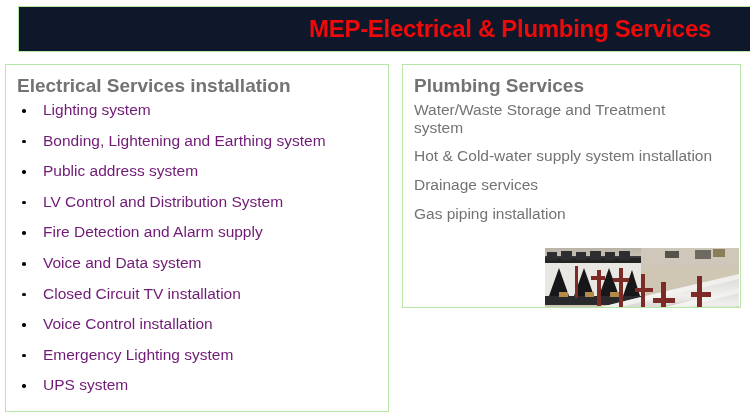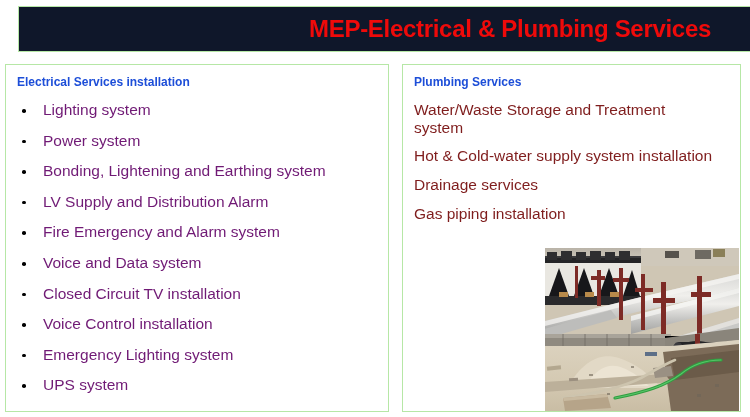--- a/index.html
+++ b/index.html
@@ -44,28 +44,28 @@
     border:1px solid #b6e7a6;
     background:#ffffff;
     box-sizing:border-box;
   }
   .panel-left{
     left:5px;top:64px;
     width:384px;height:348px;
   }
   .panel-right{
     left:402px;top:64px;
-    width:339px;height:348px;
+    width:339px;height:244px;
     overflow:hidden;
   }
 
   .panel-heading{
-    font-size:12px;
+    font-size:19px;
     font-weight:bold;
-    color:#1d4ed8;
+    color:#737373;
     margin:0;
     padding:0;
     line-height:1.2;
   }
   .heading-left{
     position:absolute;
     left:11px;top:10px;
   }
   .heading-right{
     position:absolute;
@@ -101,21 +101,21 @@
   
   .plain-list{
     position:absolute;
     left:11px;top:36px;
     width:300px;
     list-style:none;
     margin:0;padding:0;
   }
   .plain-item{
     font-size:15.5px;
-    color:#7f1d1d;
+    color:#737373;
     line-height:1.14;
     margin:0 0 11px 0;
   }
   .plain-item:last-child{margin-bottom:0;}
 
   
   .photo{
     position:absolute;
     left:142px;top:183px;
     width:194px;height:163px;
@@ -136,33 +136,33 @@
   <div class="panel panel-left">
     <div class="panel-heading heading-left">Electrical Services installation</div>
 
     <ul class="bullet-list">
       <li class="bullet-item">
         <span class="bullet-dot"></span>
         <span>Lighting system</span>
       </li>
       <li class="bullet-item">
         <span class="bullet-dot"></span>
-        <span>Power system</span>
-      </li>
-      <li class="bullet-item">
-        <span class="bullet-dot"></span>
         <span>Bonding, Lightening and Earthing system</span>
       </li>
       <li class="bullet-item">
         <span class="bullet-dot"></span>
-        <span>LV Supply and Distribution Alarm</span>
-      </li>
-      <li class="bullet-item">
-        <span class="bullet-dot"></span>
-        <span>Fire Emergency and Alarm system</span>
+        <span>Public address system</span>
+      </li>
+      <li class="bullet-item">
+        <span class="bullet-dot"></span>
+        <span>LV Control and Distribution System</span>
+      </li>
+      <li class="bullet-item">
+        <span class="bullet-dot"></span>
+        <span>Fire Detection and Alarm supply</span>
       </li>
       <li class="bullet-item">
         <span class="bullet-dot"></span>
         <span>Voice and Data system</span>
       </li>
       <li class="bullet-item">
         <span class="bullet-dot"></span>
         <span>Closed Circuit TV installation</span>
       </li>
       <li class="bullet-item">

